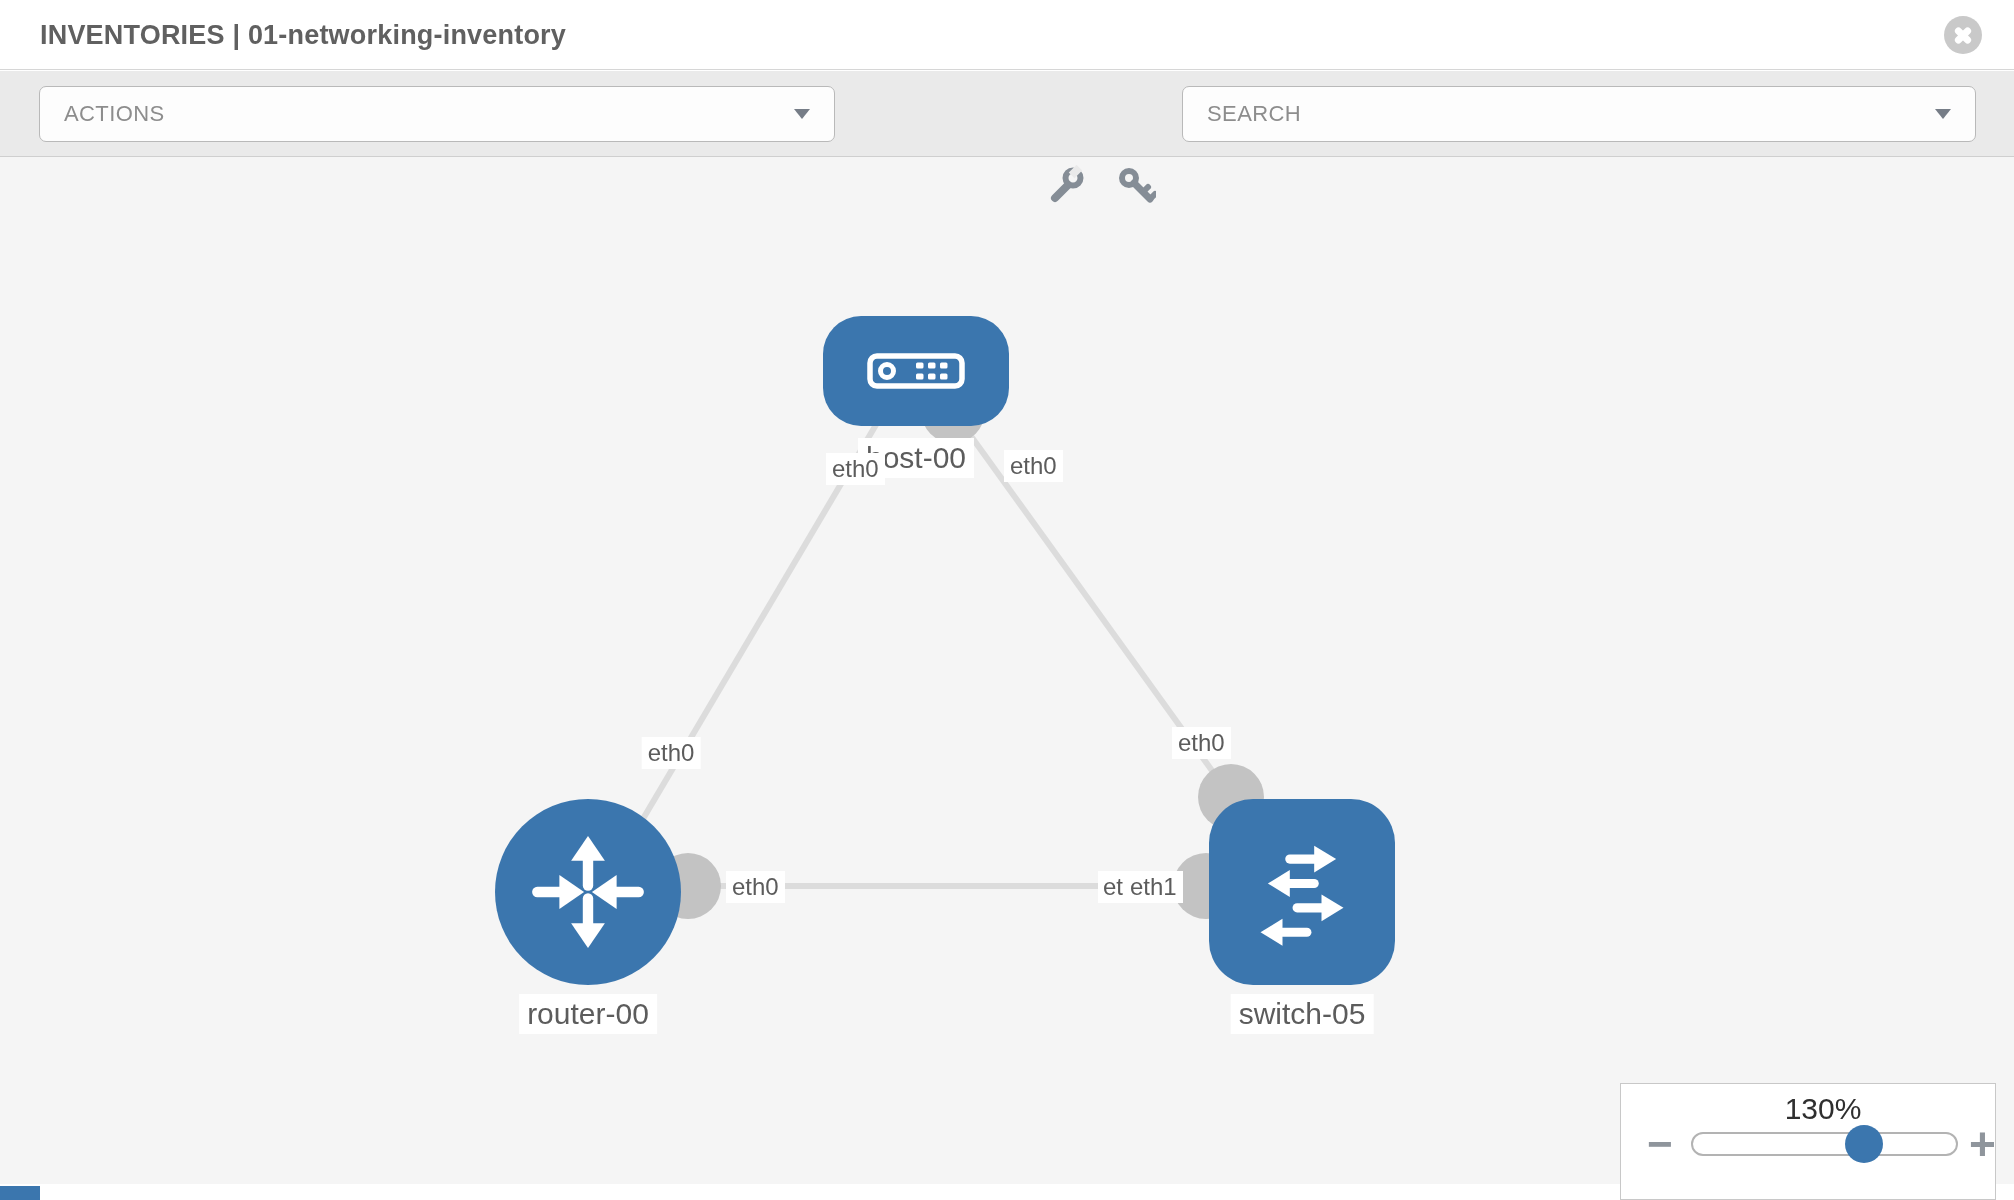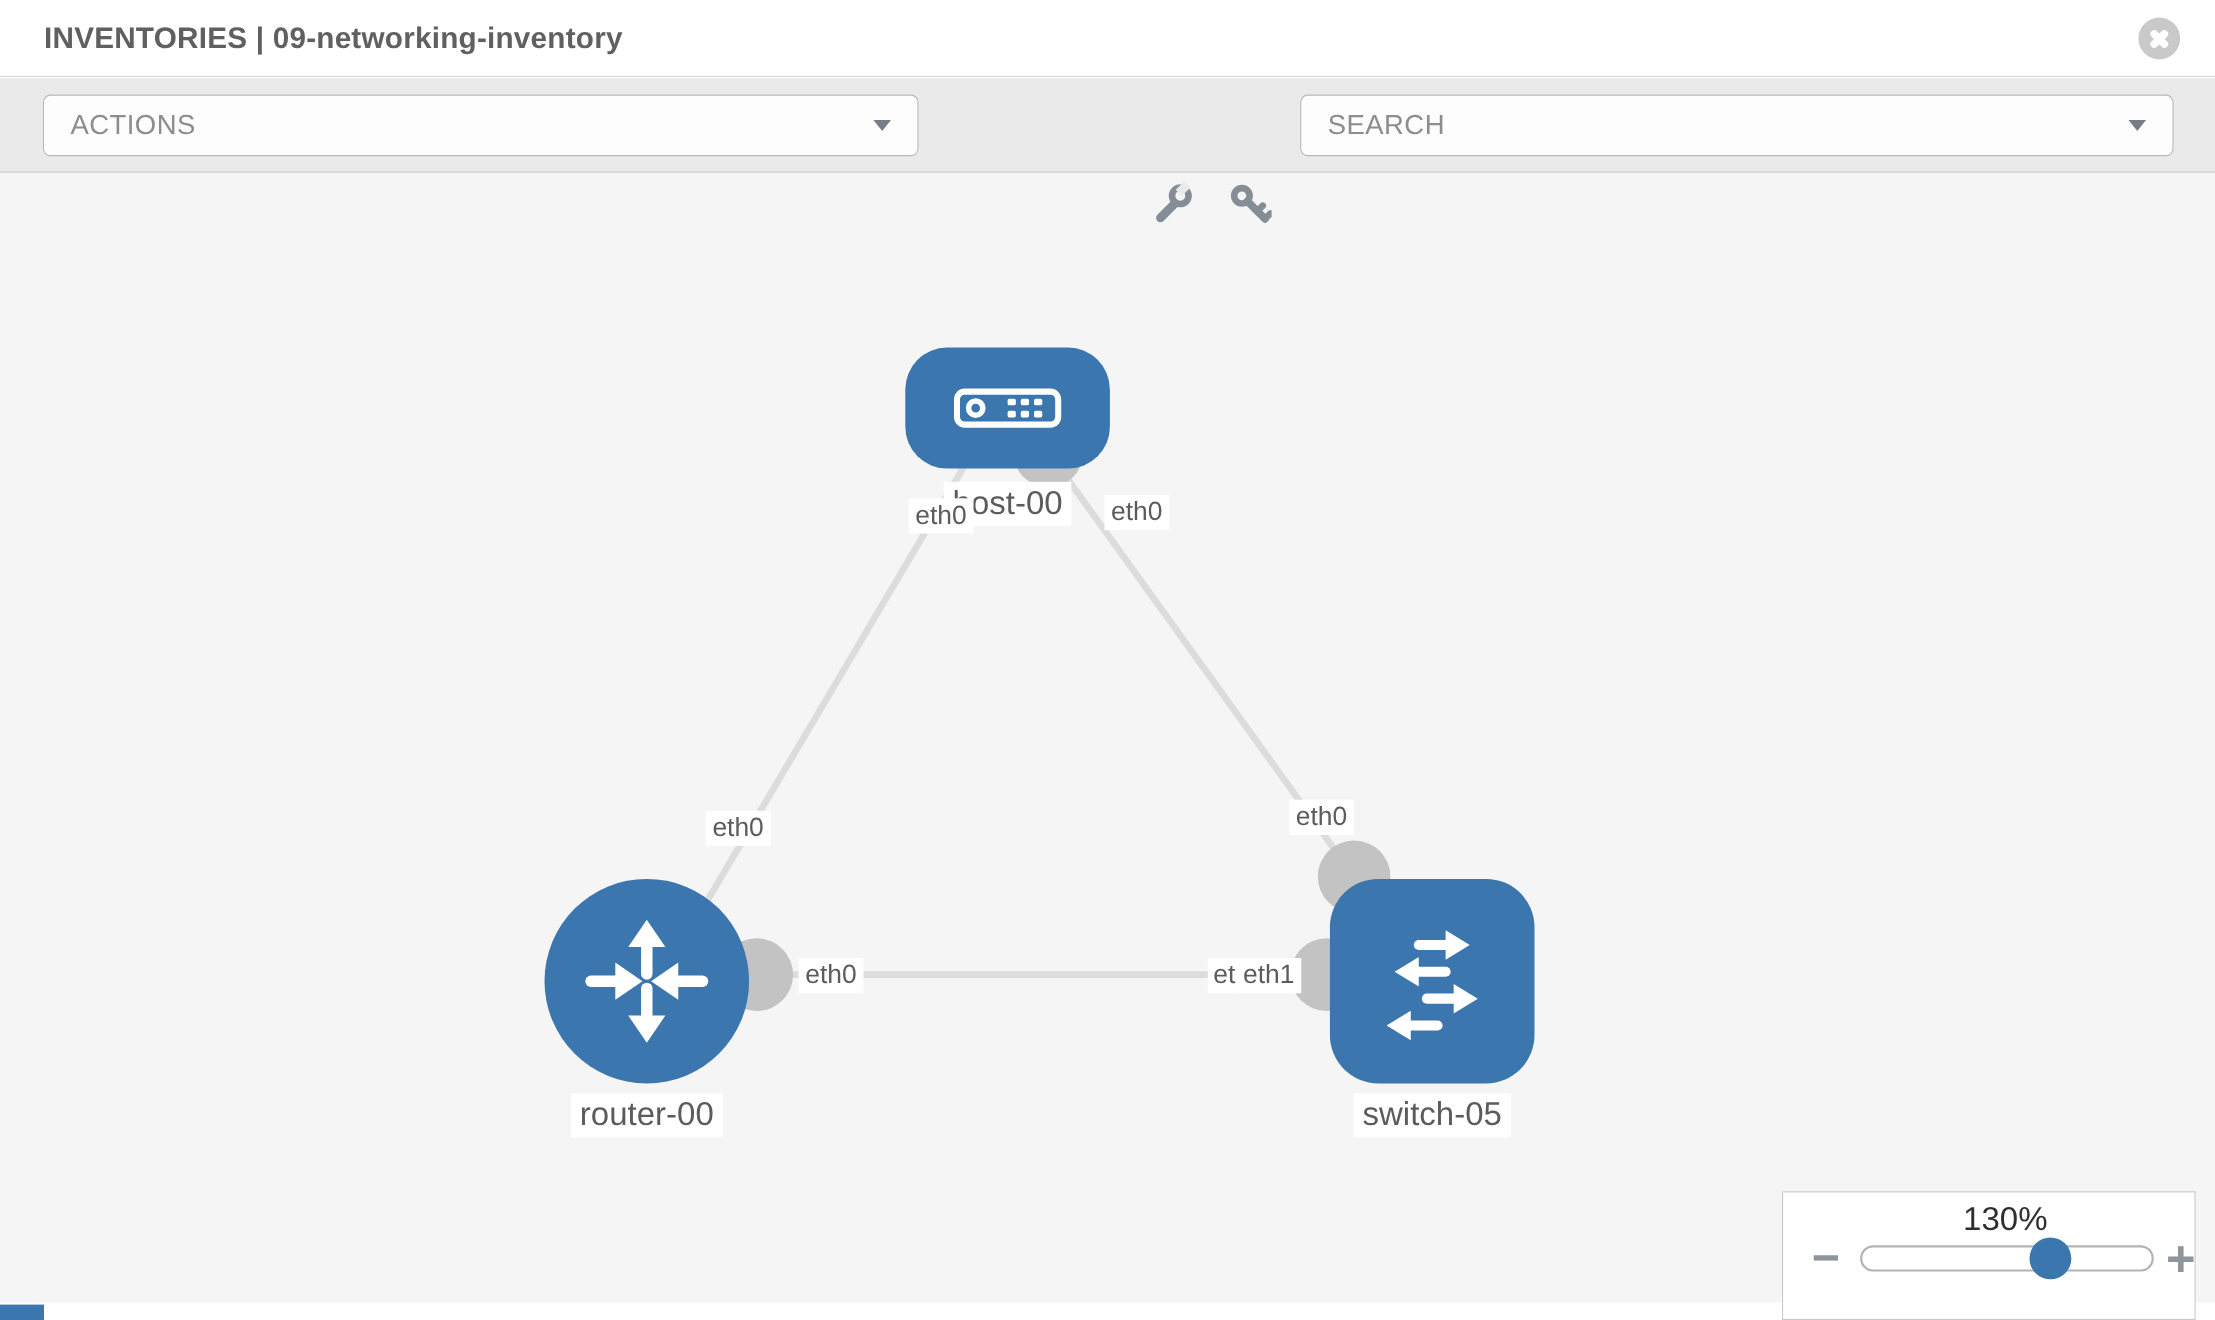--- a/index.html
+++ b/index.html
@@ -22,21 +22,21 @@
   .close-btn{position:absolute;left:1944px;top:16px;width:38px;height:38px;border-radius:50%;background:#c9c9c9;cursor:pointer;}
   .close-btn .bar{position:absolute;left:9px;top:15.5px;width:20px;height:7px;border-radius:3.5px;background:#fff;}
   .close-btn .bar.a{transform:rotate(45deg);}
   .close-btn .bar.b{transform:rotate(-45deg);}
 
   
   .toolbar{position:absolute;left:0;top:71px;width:2014px;height:86px;background:var(--toolbar-bg);border-bottom:1px solid #cfcfcf;z-index:4;}
   .select-box{position:absolute;top:15px;height:56px;background:#fdfdfd;border:1px solid #b9b9b9;border-radius:7px;display:flex;align-items:center;padding:0 24px;cursor:pointer;}
   .select-box.actions{left:39px;width:796px;}
   .select-box.search{left:1182px;width:794px;}
-  .select-label{font-size:25px;color:var(--muted-text);letter-spacing:.4px;flex:1;}
+  .select-label{font-size:22px;color:var(--muted-text);letter-spacing:.4px;flex:1;}
   .chevron{width:0;height:0;border-left:8px solid transparent;border-right:8px solid transparent;border-top:10px solid #767d87;}
   .tool-btn{position:absolute;top:94px;width:40px;height:40px;cursor:pointer;}
   .tool-btn svg{display:block;}
 
   
   .canvas{position:absolute;left:0;top:157px;width:2014px;height:1027px;background:var(--canvas-bg);z-index:0;}
   .links-layer{position:absolute;left:0;top:0;width:2014px;height:1200px;z-index:1;pointer-events:none;}
 
   
   .node{position:absolute;background:var(--accent);display:flex;align-items:center;justify-content:center;z-index:2;cursor:pointer;}
@@ -77,21 +77,21 @@
     </g>
     <g fill="#c3c3c3">
       <circle cx="953" cy="411" r="32"></circle>
       <circle cx="688" cy="886" r="33"></circle>
       <circle cx="1231" cy="797" r="33"></circle>
       <circle cx="1206" cy="886" r="33"></circle>
     </g>
   </svg>
 
   <div class="header">
-    <div class="page-title">INVENTORIES | 09-networking-inventory</div>
+    <div class="page-title">INVENTORIES | 01-networking-inventory</div>
     <div class="close-btn">
       <span class="bar a"></span>
       <span class="bar b"></span>
     </div>
   </div>
 
   <div class="toolbar">
     <div class="select-box actions">
       <span class="select-label">ACTIONS</span>
       <span class="chevron"></span>

